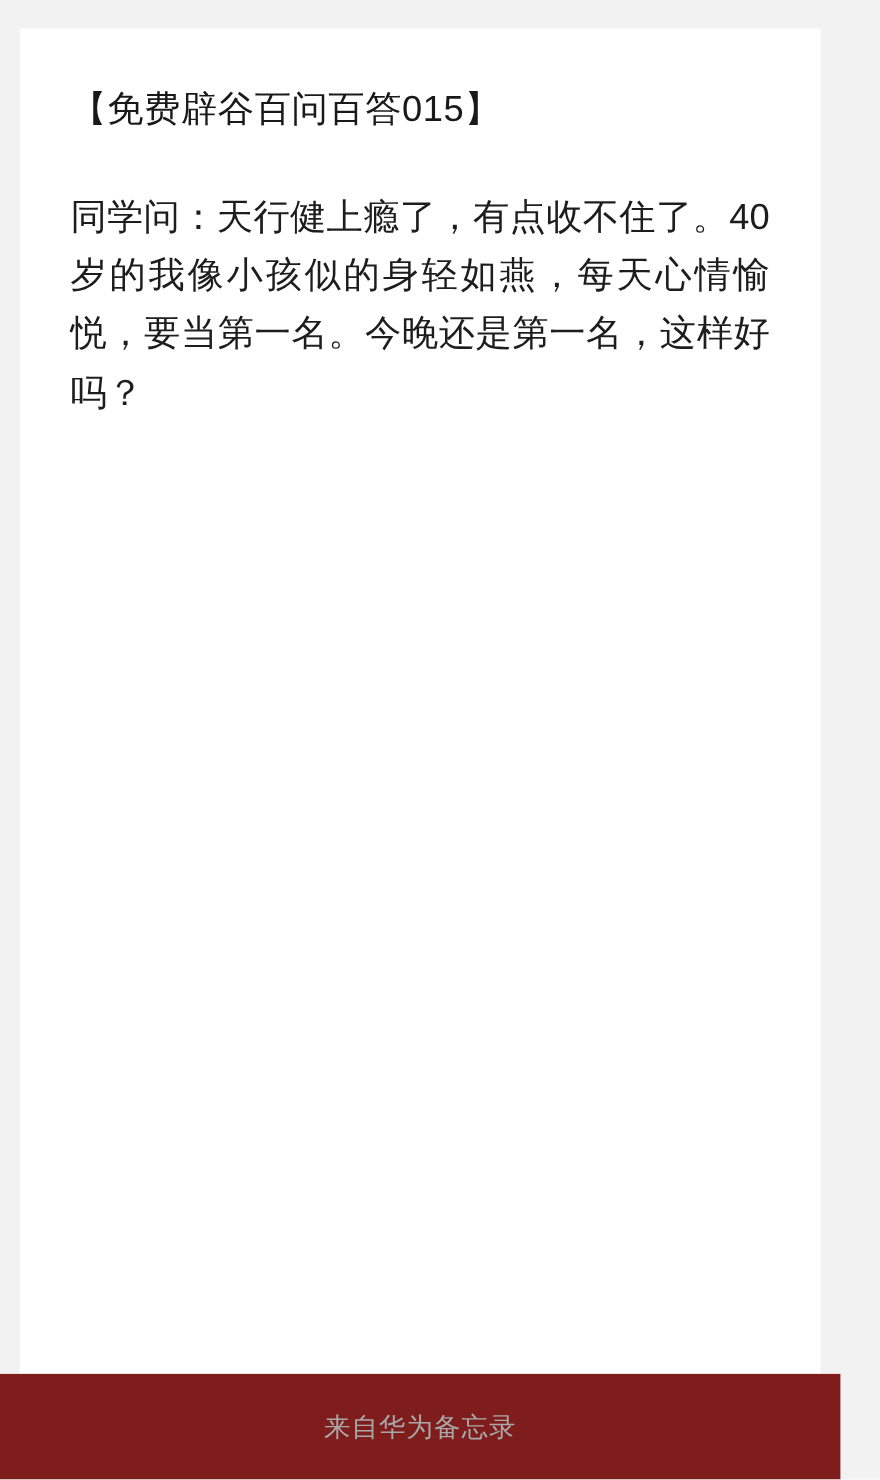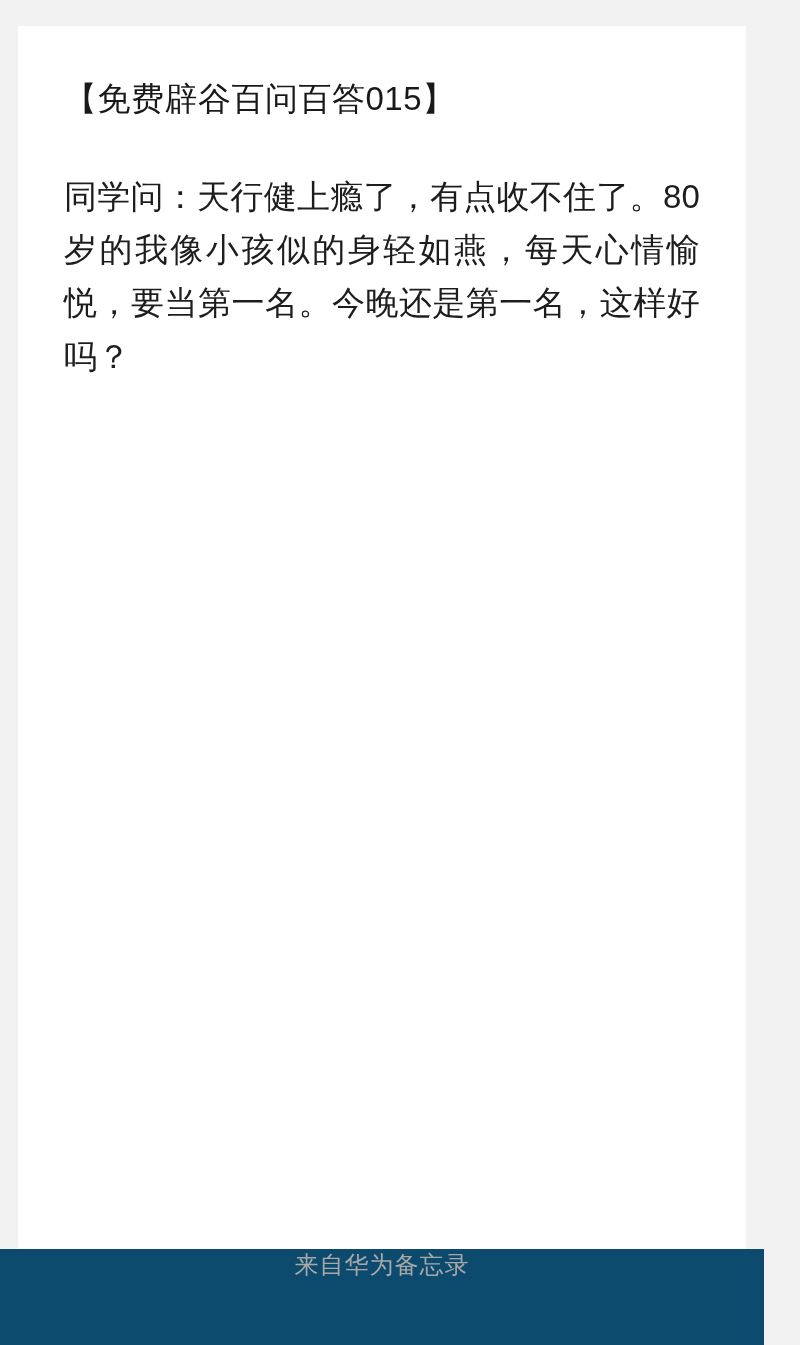--- a/index.html
+++ b/index.html
@@ -49,37 +49,37 @@
     white-space: pre-wrap;
     letter-spacing: 0.2px;
   }
   .note-para:last-child {
     margin-bottom: 0;
   }
   .footer {
     flex: 0 0 auto;
     height: 96px;
     display: flex;
-    align-items: flex-start;
+    align-items: center;
     justify-content: center;
-    background: #0c4a6e;
+    background: #7f1d1d;
   }
   .footer-text {
     font-size: 24px;
     color: #a8a8a8;
     letter-spacing: 1px;
   }
 </style>
 </head>
 <body>
 
 <div class="page">
 
   <div class="note-card">
     <div class="note-title">【免费辟谷百问百答015】</div>
-    <div class="note-para">同学问：天行健上瘾了，有点收不住了。80 岁的我像小孩似的身轻如燕，每天心情愉悦，要当第一名。今晚还是第一名，这样好吗？</div>
+    <div class="note-para">同学问：天行健上瘾了，有点收不住了。40 岁的我像小孩似的身轻如燕，每天心情愉悦，要当第一名。今晚还是第一名，这样好吗？</div>
   </div>
 
   <div class="footer">
     <span class="footer-text">来自华为备忘录</span>
   </div>
 
 </div>
 
 </body></html>

